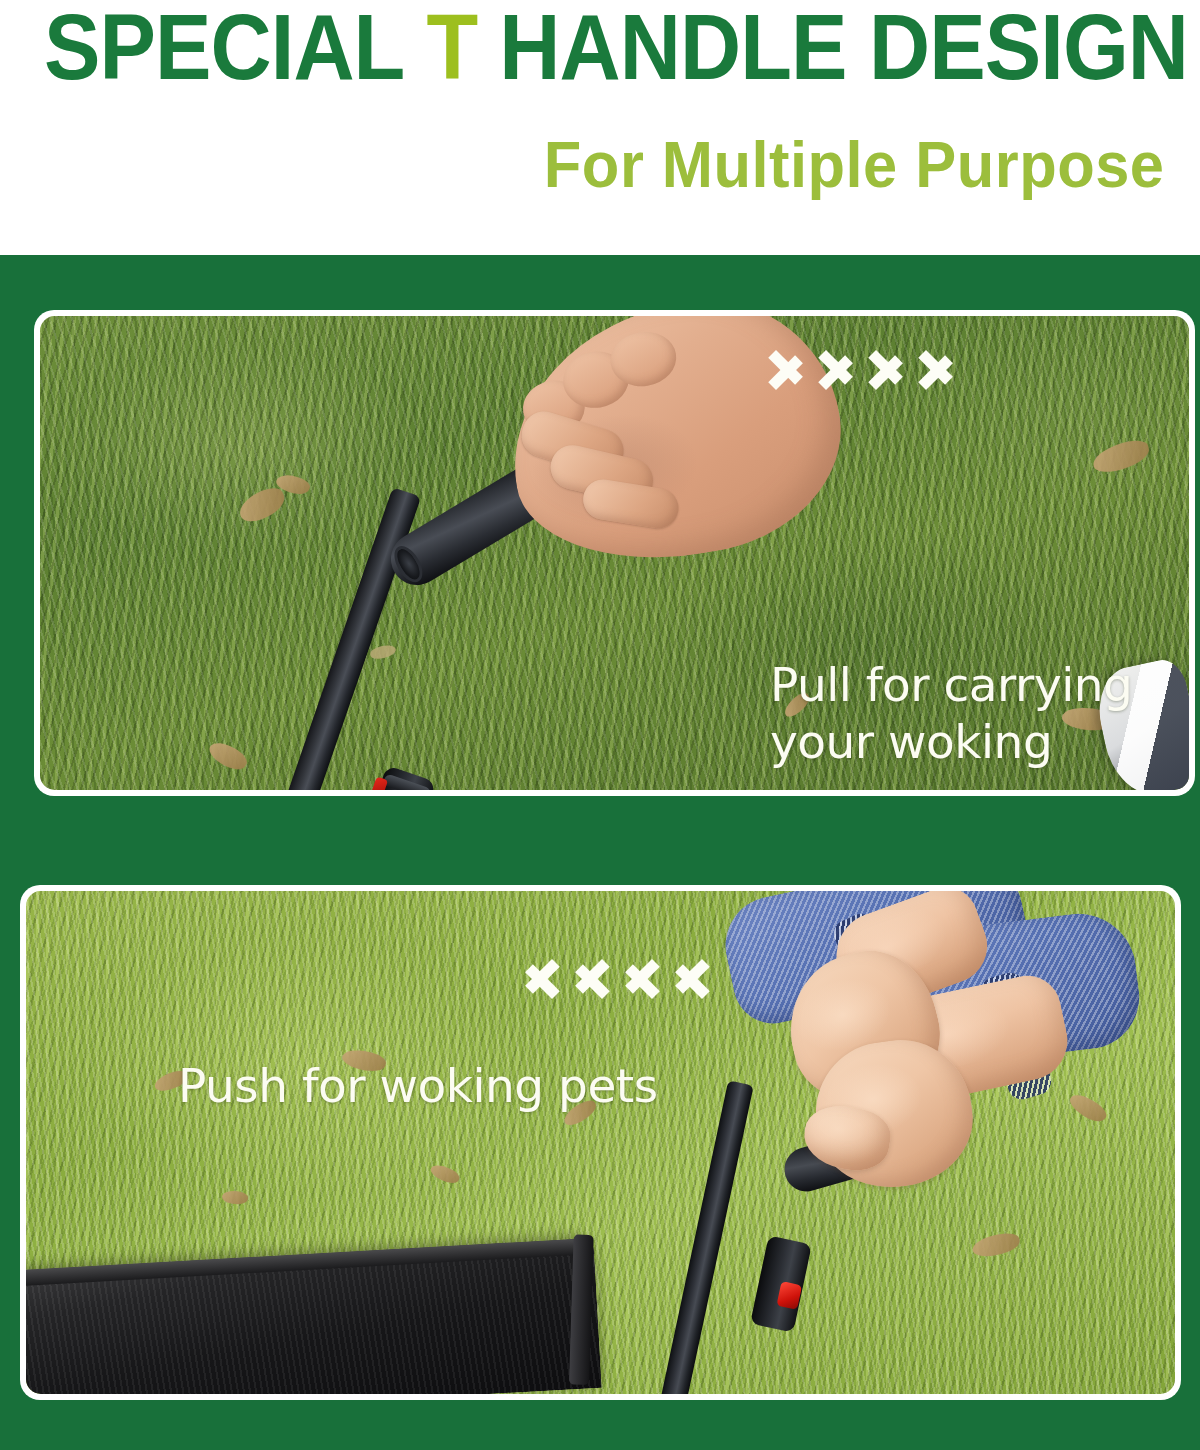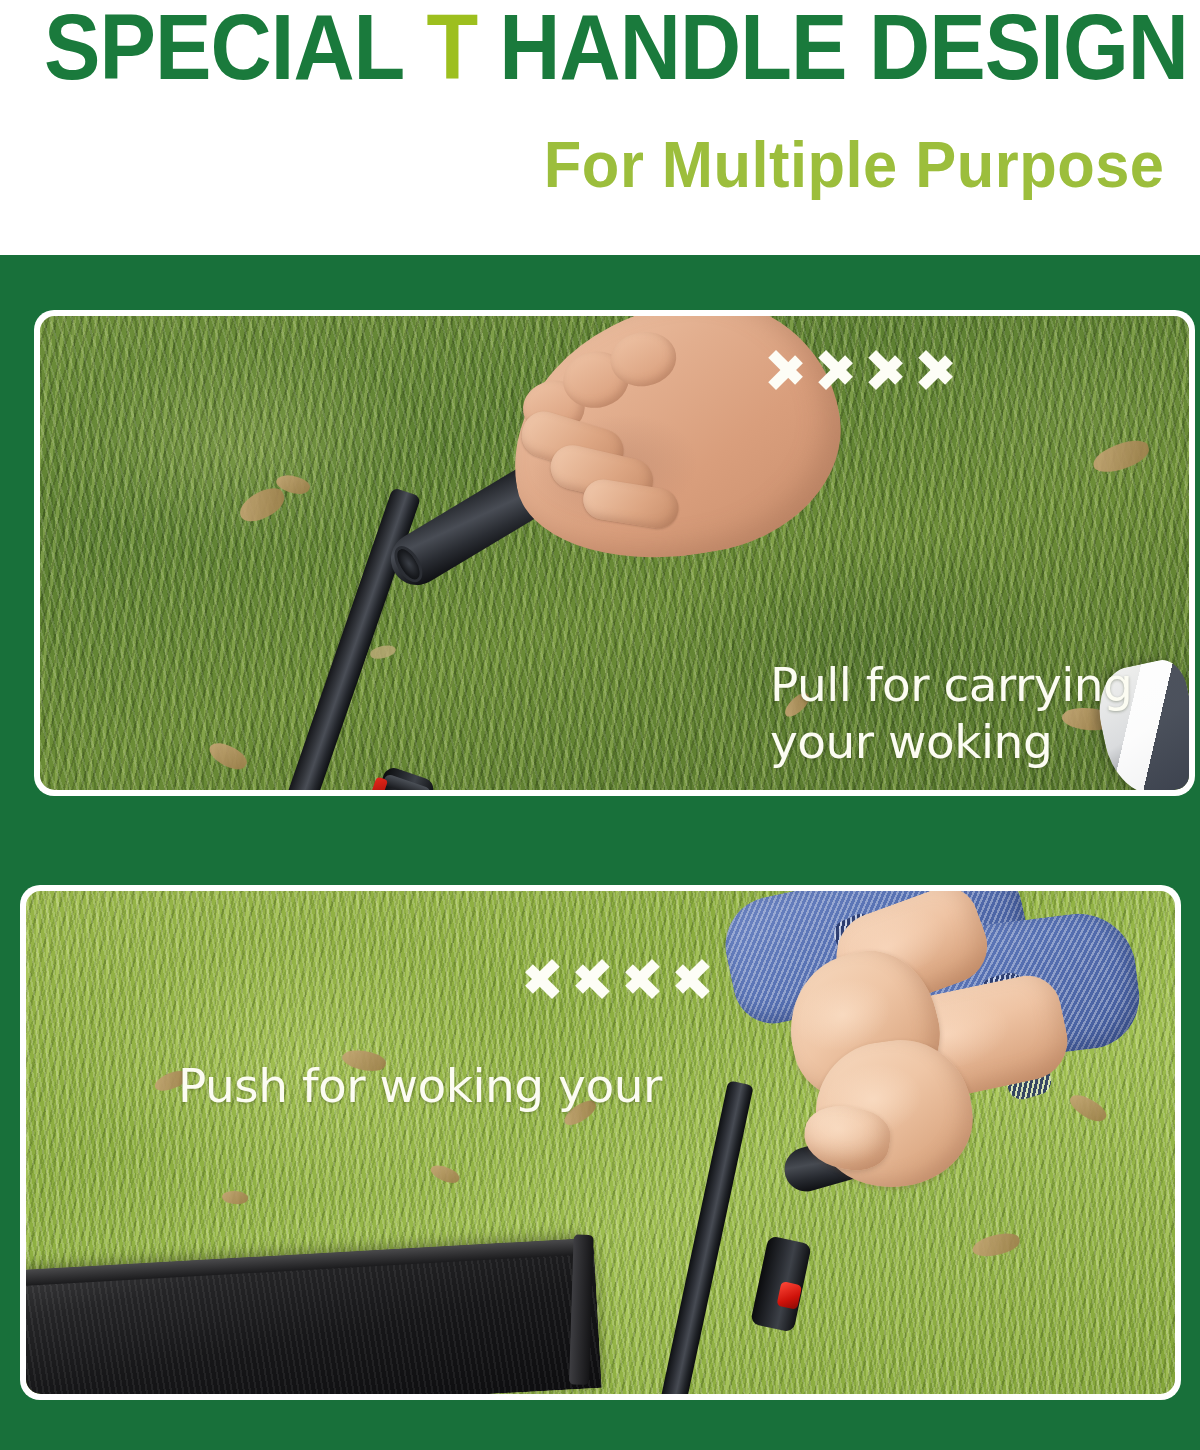--- a/index.html
+++ b/index.html
@@ -398,18 +398,18 @@
         <div class="p2-cart-bar"></div>
       </div>
 
       <div class="chevrons" style="left:492px; top:62px; gap:16px;">
         <div class="chev chev-l"></div>
         <div class="chev chev-l"></div>
         <div class="chev chev-l"></div>
         <div class="chev chev-l"></div>
       </div>
 
-      <div class="caption" style="left:152px; top:166px;">Push for woking your</div>
+      <div class="caption" style="left:152px; top:166px;">Push for woking pets</div>
 
     </div>
   </div>
 
 </div>
 
 </body></html>

